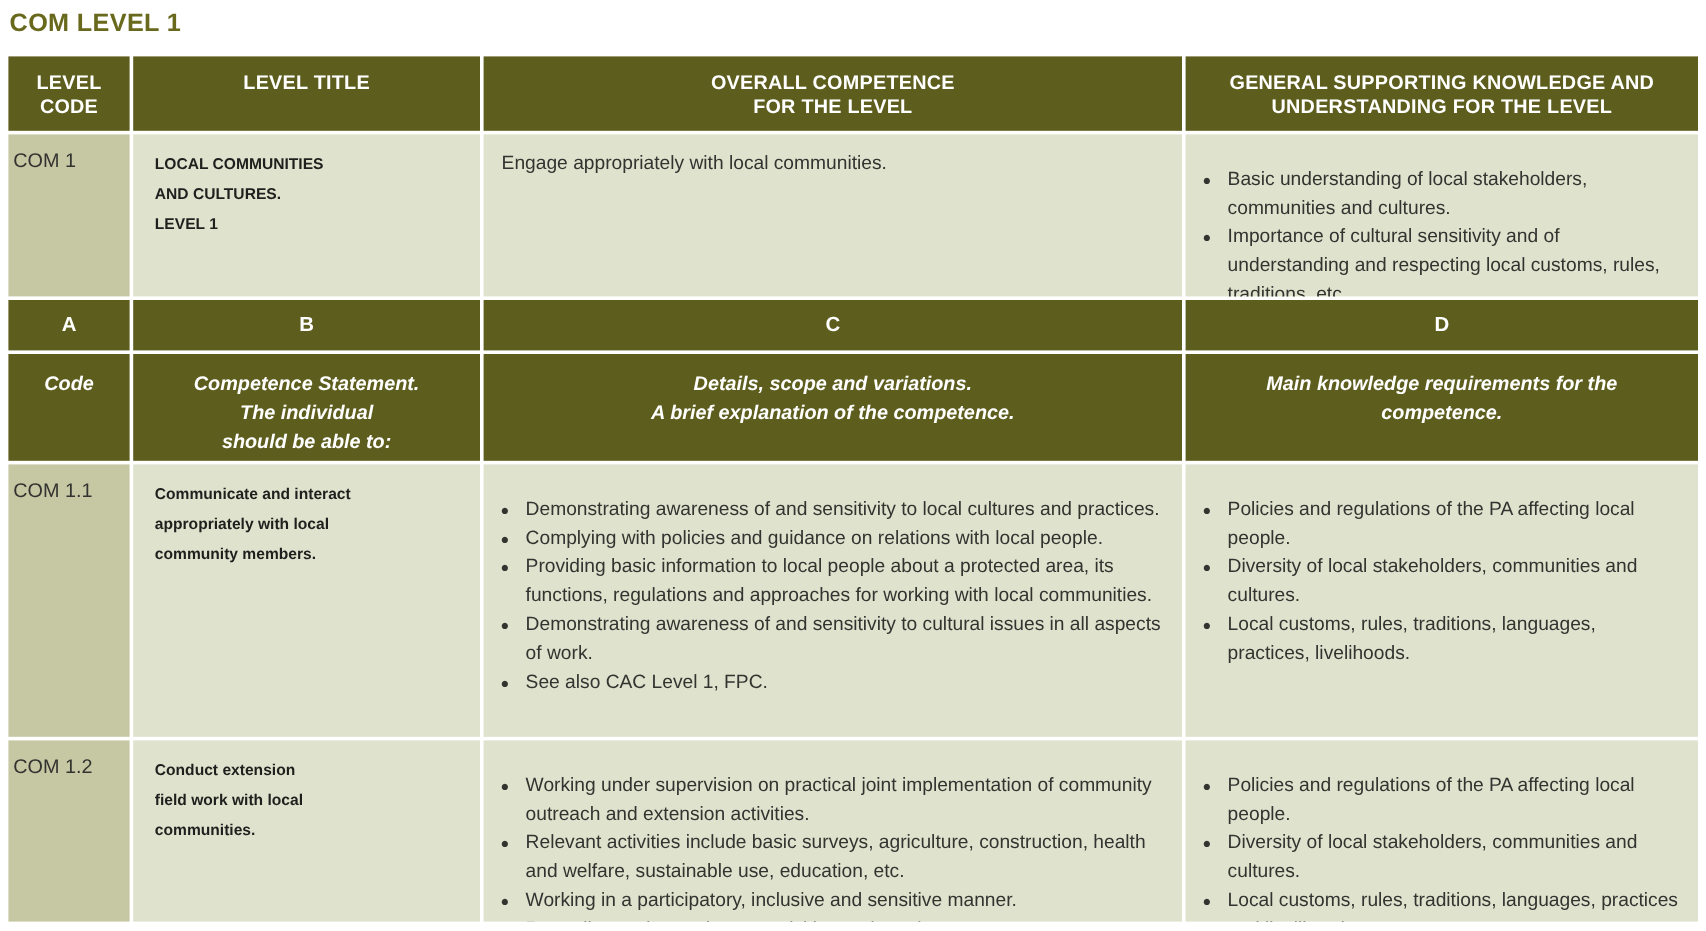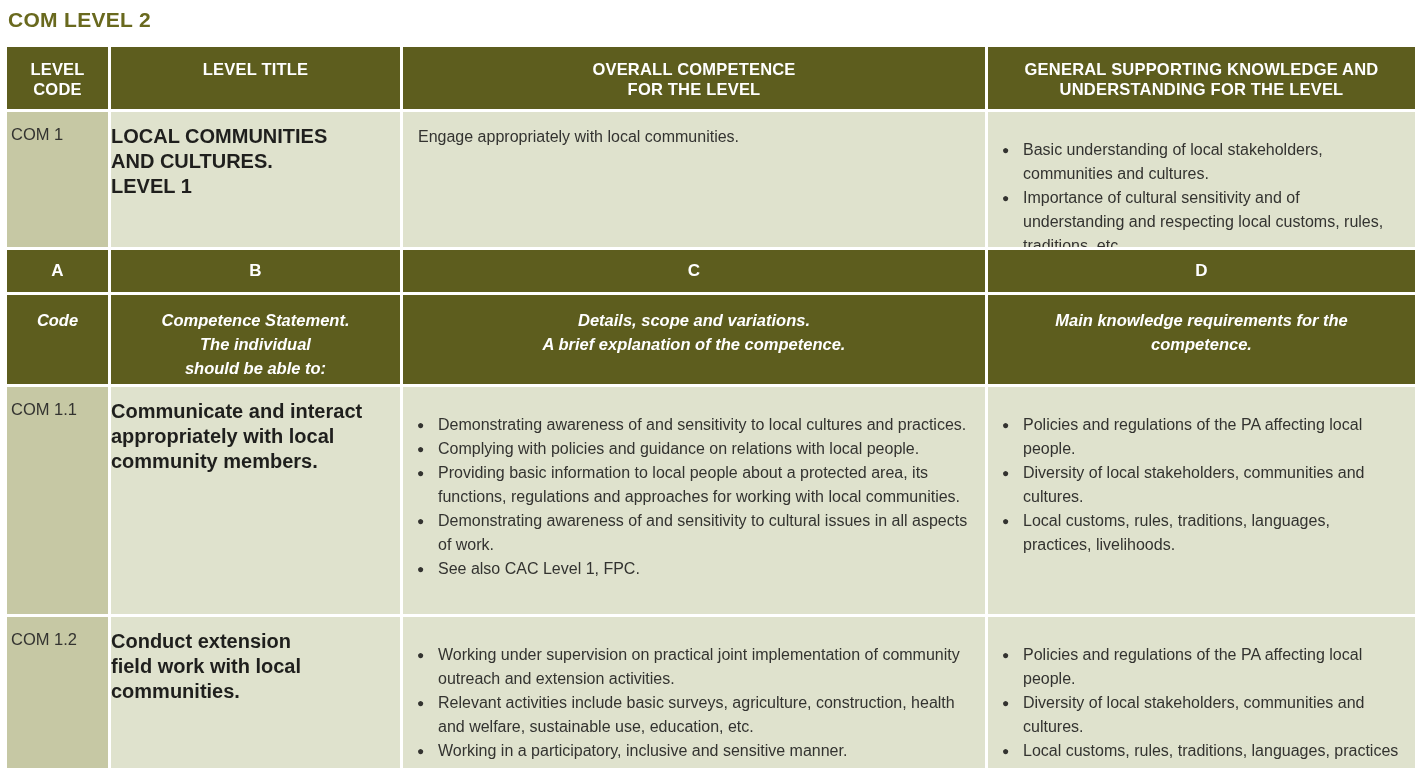--- a/index.html
+++ b/index.html
@@ -52,22 +52,22 @@
     padding:13px 6px 0 4px;
   }
   
   .cell{
     background:var(--cell_bg);
     color:var(--body_text);
     font-size:16px;line-height:24px;
   }
   .titlecell{
     font-weight:bold;color:var(--strong_text);
-    font-size:20px;line-height:25px;
-    padding:12px 10px 0 0;
+    font-size:13px;line-height:25px;
+    padding:12px 10px 0 18px;
   }
   .plain{padding:13px 14px 0 15px;}
   .cell ul{
     list-style:none;
     padding:10px 14px 6px 13px;
     margin-top:16px;
   }
   .cell ul li{
     position:relative;
     padding-left:22px;
@@ -76,21 +76,21 @@
     content:"\25CF";
     position:absolute;left:1px;top:0;
     font-size:12px;
   }
 </style>
 </head>
 <body>
 
 <div class="page">
 
-  <h1 class="doc-title">COM LEVEL 2</h1>
+  <h1 class="doc-title">COM LEVEL 1</h1>
 
   <div class="ctable">
 
     <div class="th hdr pre">LEVEL
 CODE</div>
     <div class="th hdr pre">LEVEL TITLE</div>
     <div class="th hdr pre">OVERALL COMPETENCE
 FOR THE LEVEL</div>
     <div class="th hdr pre">GENERAL SUPPORTING KNOWLEDGE AND
 UNDERSTANDING FOR THE LEVEL</div>

